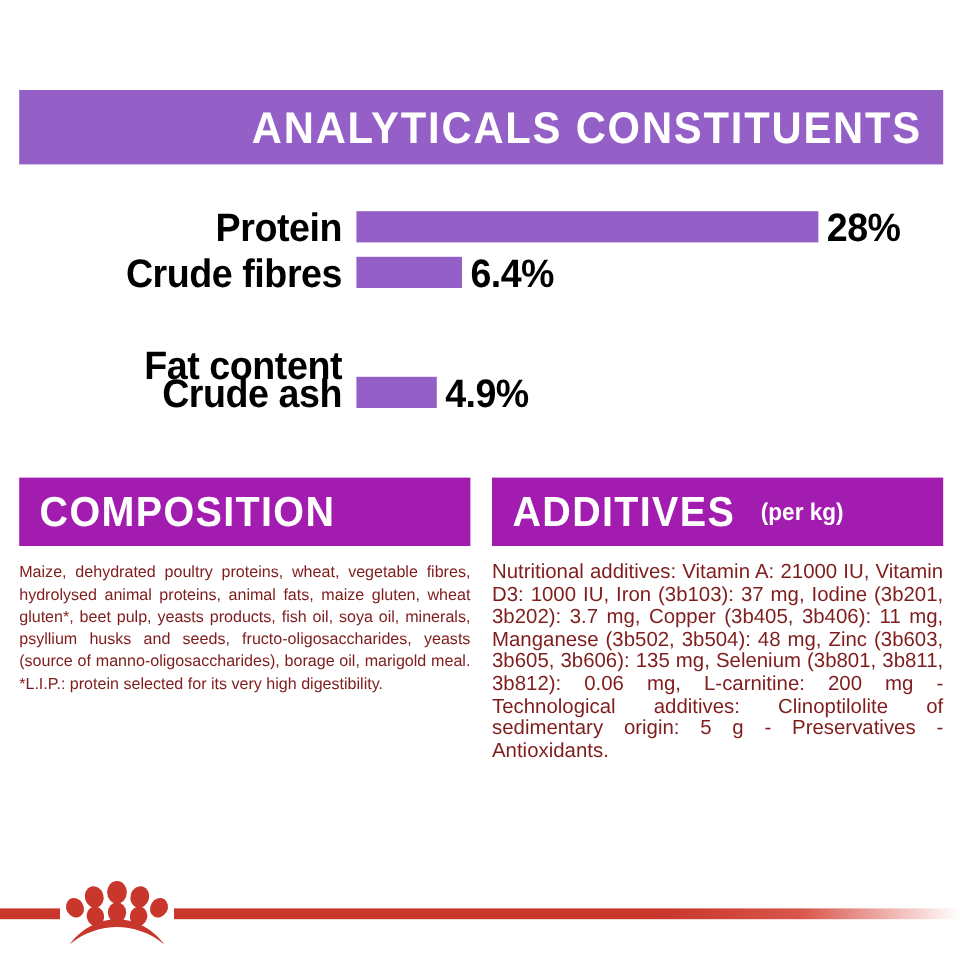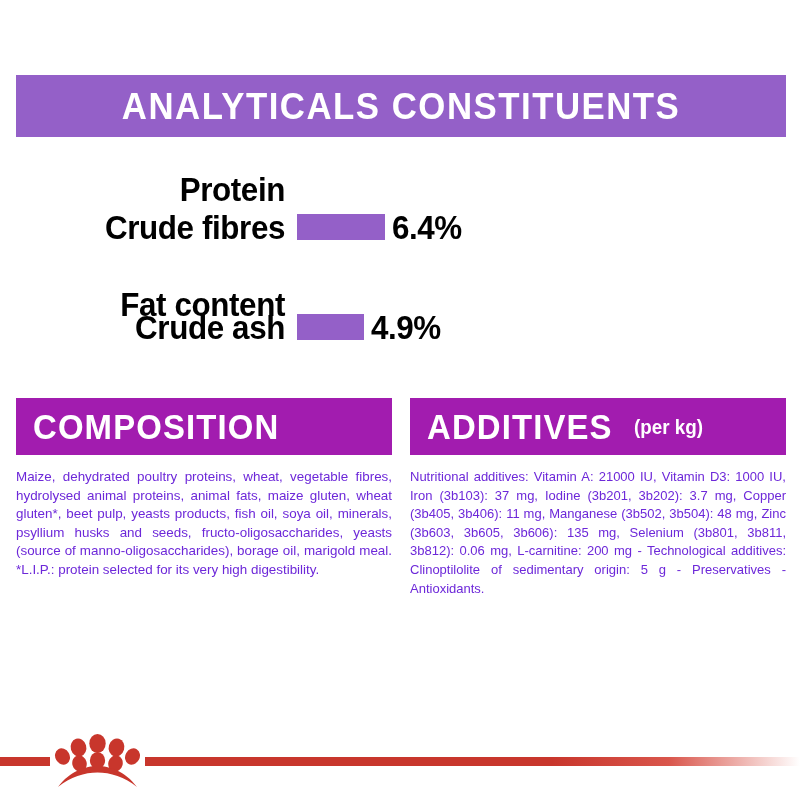--- a/index.html
+++ b/index.html
@@ -24,21 +24,21 @@
   
   .banner-main {
     position: absolute;
     left: 16px;
     top: 75px;
     width: 770px;
     height: 62px;
     background: #9460c8;
     display: flex;
     align-items: center;
-    justify-content: center;
+    justify-content: flex-end;
   }
   .banner-main .banner-text {
     color: #ffffff;
     font-family: "Liberation Sans", sans-serif;
     font-weight: bold;
     font-size: 37px;
     letter-spacing: 1.6px;
     line-height: 1;
     transform: scaleX(0.94);
     white-space: nowrap;
@@ -138,29 +138,29 @@
     font-weight: bold;
     font-size: 20px;
     line-height: 1;
     margin-left: 9px;
     transform: scaleX(0.94);
     transform-origin: left center;
     white-space: nowrap;
   }
   .panel-body {
     margin-top: 13px;
-    color: #6d28d9;
+    color: #7f1d1d;
     font-family: "Liberation Sans", sans-serif;
     font-size: 13.4px;
     line-height: 18.6px;
     text-align: justify;
     text-justify: inter-word;
     word-spacing: 0px;
   }
-  .panel-right .panel-body { font-size: 13px; }
+  .panel-right .panel-body { font-size: 17px; }
 
   
   .logo-strip {
     position: absolute;
     left: 0;
     top: 745px;
     width: 800px;
     height: 55px;
   }
   .rule-left {
@@ -193,20 +193,24 @@
 <div class="page">
 
   <div class="banner-main">
     <div class="banner-text">ANALYTICALS CONSTITUENTS</div>
   </div>
 
   <div class="chart">
 
     <div class="bar-row" style="top:0px;margin-top:12px;">
       <div class="bar-label">Protein</div>
+      <div class="bar-track">
+        <div class="bar-fill" id="fill-0" style="width: 385px; background: rgb(148, 96, 200);"></div>
+        <div class="bar-value">28%</div>
+      </div>
     </div>
 
     <div class="bar-row" style="top:50px;">
       <div class="bar-label">Crude fibres</div>
       <div class="bar-track">
         <div class="bar-fill" id="fill-1" style="width: 88px; background: rgb(148, 96, 200);"></div>
         <div class="bar-value">6.4%</div>
       </div>
     </div>
 

